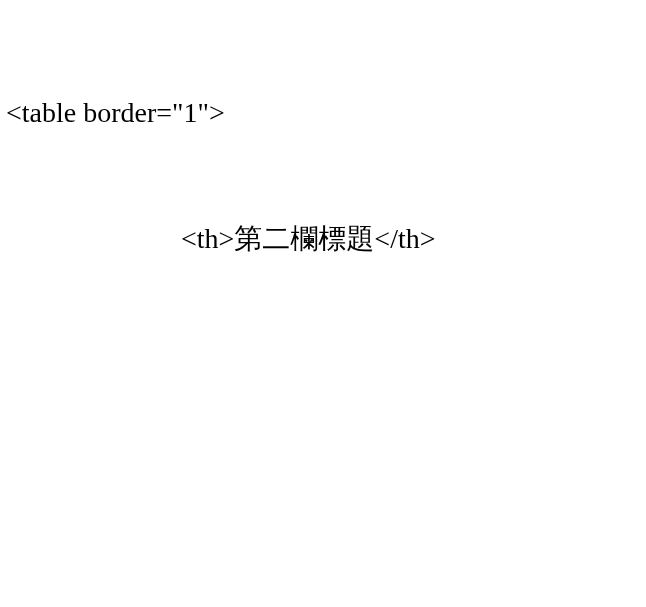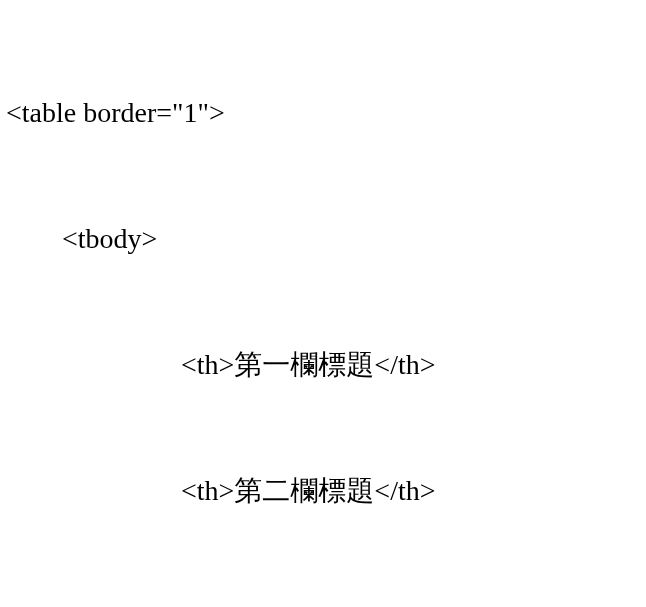--- a/index.html
+++ b/index.html
@@ -27,22 +27,20 @@
     .code-line {
       height: 42px;
       white-space: pre;
     }
   </style>
 </head>
 <body>
 
 <div class="code-snippet">
   <div class="code-line">&lt;table border="1"&gt;</div>
-  <div class="code-line">        &lt;tbody&gt;</div>
-  <div class="code-line">                         &lt;th&gt;第一欄標題&lt;/th&gt;</div>
   <div class="code-line">                         &lt;th&gt;第二欄標題&lt;/th&gt;</div>
   
   
   
   
   
   
   
   
   

